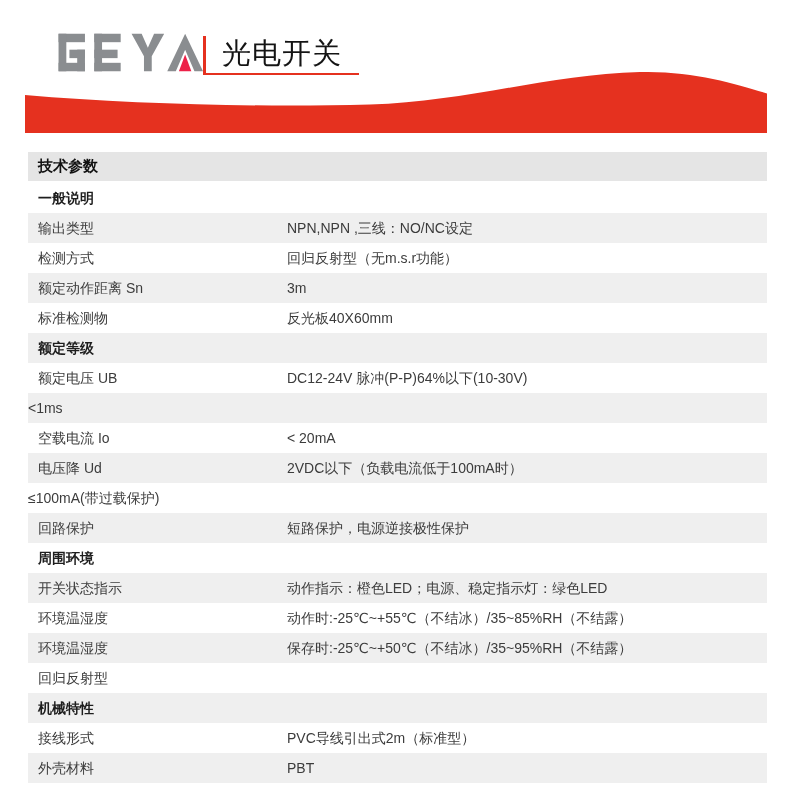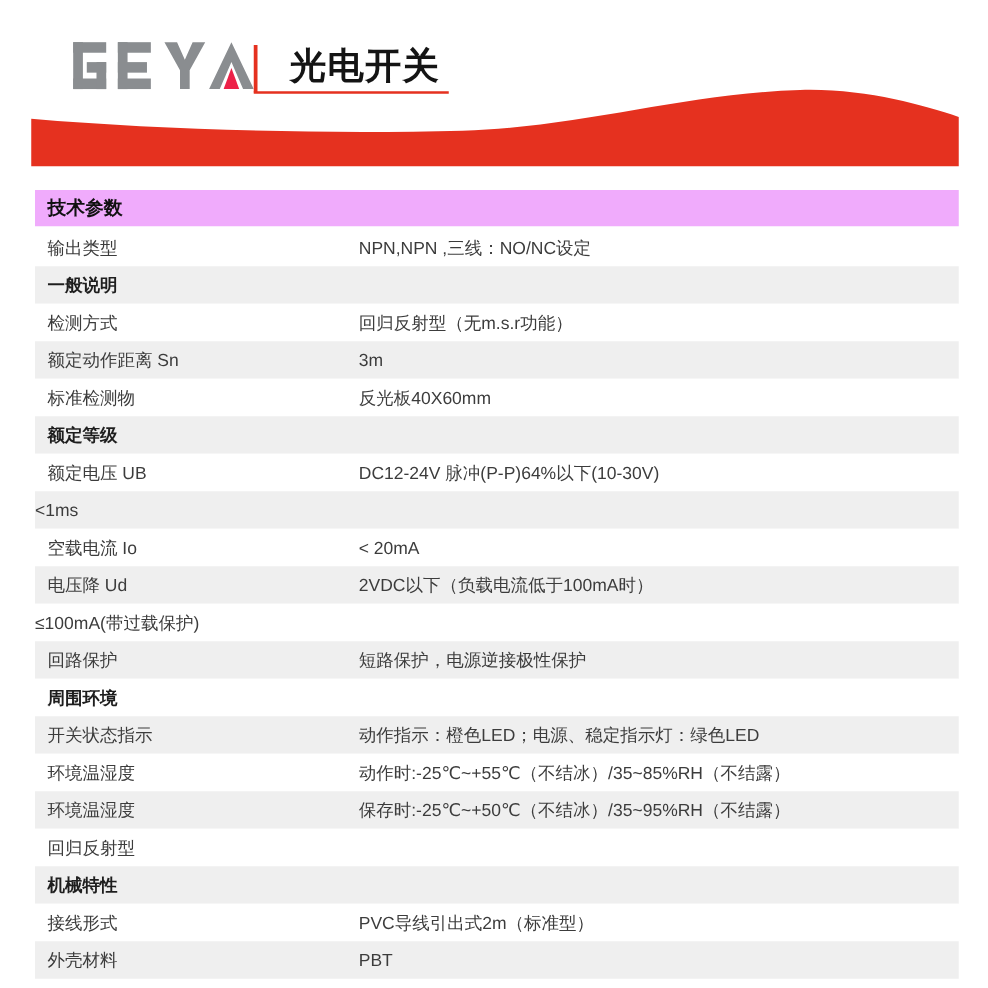--- a/index.html
+++ b/index.html
@@ -5,29 +5,29 @@
   html,body{margin:0;padding:0;}
   body{
     width:790px;height:790px;position:relative;overflow:hidden;
     background:#ffffff;
     font-family:"Liberation Sans","DejaVu Sans",sans-serif;
   }
   
   .brand-logo{position:absolute;left:57px;top:30px;width:146px;height:45px;}
   .brand-divider{position:absolute;left:203px;top:36px;width:3px;height:38px;background:#e5311f;}
   .product-title{
-    position:absolute;left:232px;top:36px;height:36px;line-height:34px;
-    font-size:29px;font-weight:700;color:#141414;letter-spacing:1px;white-space:nowrap;
+    position:absolute;left:222px;top:36px;height:36px;line-height:34px;
+    font-size:29px;font-weight:400;color:#141414;letter-spacing:1px;white-space:nowrap;
   }
   .title-underline{position:absolute;left:203px;top:73px;width:156px;height:2px;background:#e5311f;}
   .wave{position:absolute;left:0;top:0;width:790px;height:140px;}
   
   .param-header{
     position:absolute;left:28px;top:152px;width:739px;height:29px;
-    background:#f0abfc;display:flex;align-items:center;
+    background:#e5e5e5;display:flex;align-items:center;
   }
   .param-header .txt{margin-left:10px;font-size:15px;font-weight:bold;color:#111;}
   
   .spec-table{position:absolute;left:28px;top:183px;width:739px;}
   .row{display:flex;height:30px;line-height:30px;font-size:14px;color:#3c3c3c;background:#ffffff;white-space:nowrap;}
   .row:nth-child(even){background:#efefef;}
   .lab{flex:0 0 249px;padding-left:10px;overflow:hidden;}
   .val{flex:1;overflow:hidden;}
   .row.section .lab{flex:1;font-weight:bold;color:#1e1e1e;}
 </style>
@@ -65,26 +65,26 @@
 
 <div class="brand-divider"></div>
 <div class="product-title">光电开关</div>
 <div class="title-underline"></div>
 
 <div class="param-header">
   <span class="txt">技术参数</span>
 </div>
 
 <div class="spec-table">
+    <div class="row section">
+      <span class="lab">一般说明</span>
+    </div>
     <div class="row">
       <span class="lab">输出类型</span>
       <span class="val">NPN,NPN ,三线：NO/NC设定</span>
-    </div>
-    <div class="row section">
-      <span class="lab">一般说明</span>
     </div>
     <div class="row">
       <span class="lab">检测方式</span>
       <span class="val">回归反射型（无m.s.r功能）</span>
     </div>
     <div class="row">
       <span class="lab">额定动作距离 Sn</span>
       <span class="val">3m</span>
     </div>
     <div class="row">

